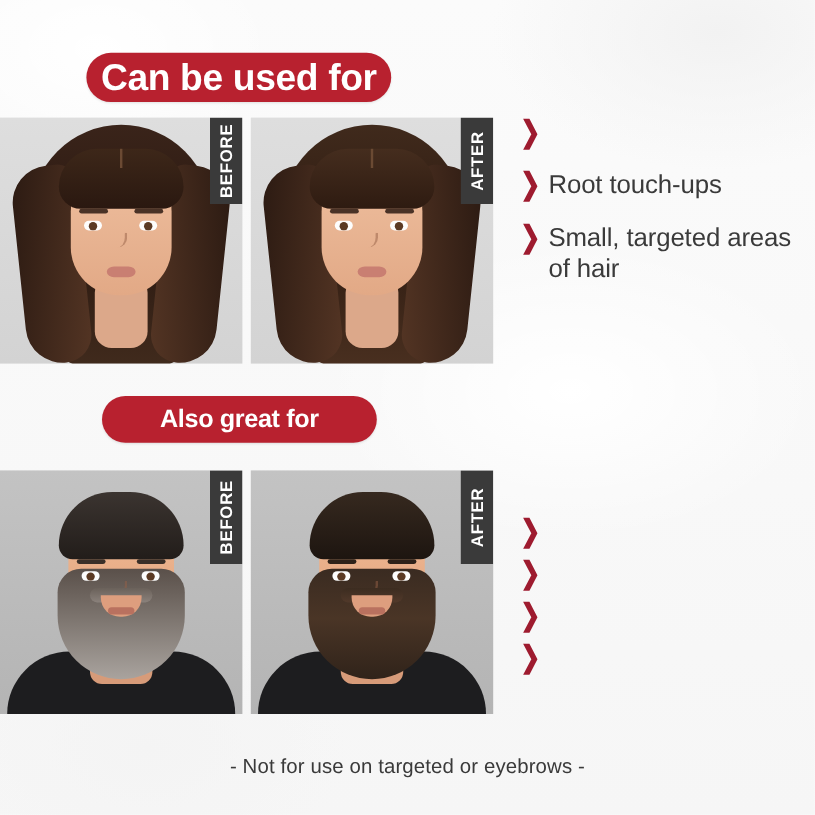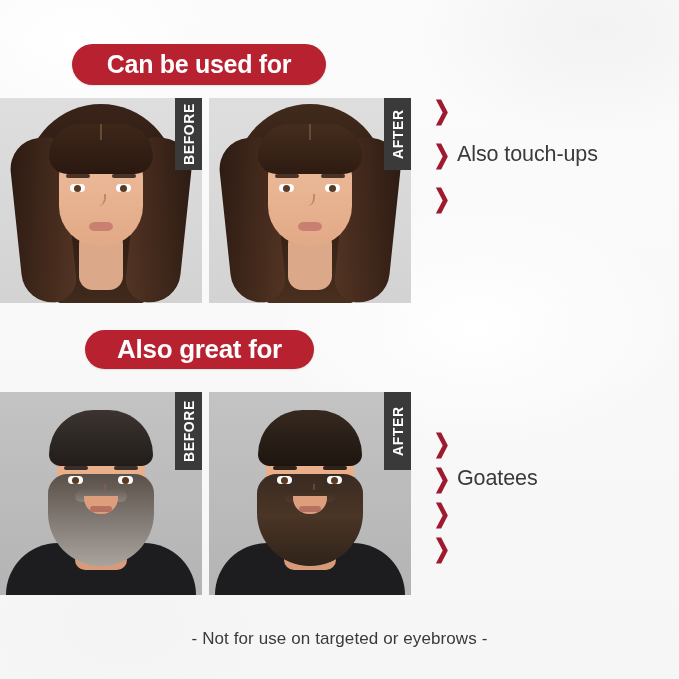--- a/index.html
+++ b/index.html
@@ -27,22 +27,22 @@
     position:absolute;
     background:#b8212f;
     border-radius:40px;
     color:#ffffff;
     display:flex; align-items:center; justify-content:center;
     font-weight:bold;
     letter-spacing:-0.3px;
     z-index:4;
     box-shadow:0 1px 2px rgba(0,0,0,0.10);
   }
-  #banner-1{ left:72px; top:44px; width:254px; height:41px; font-size:25px; }
-  #banner-2{ left:85px; top:330px; width:229px; height:39px; font-size:26px; }
+  #banner-1{ left:72px; top:44px; width:254px; height:41px; font-size:31px; }
+  #banner-2{ left:85px; top:330px; width:229px; height:39px; font-size:21px; }
 
   
   .photo-row{ position:absolute; left:0; display:flex; gap:7px; z-index:3; }
   #photo-row-women{ top:98px; width:411px; height:205px; }
   #photo-row-men{ top:392px; width:411px; height:203px; }
 
   .photo{
     position:relative;
     width:202px; height:100%;
     overflow:hidden;
@@ -235,24 +235,25 @@
     <div class="ba-tag right">AFTER</div>
   </div>
 </div>
 
 <div class="bullet-list" id="bullets-primary">
   <div class="bullet-item">
     <span class="chev">❯</span>
   </div>
   <div class="bullet-item">
     <span class="chev">❯</span>
-    <span class="bullet-text">Also touch-ups</span>
-  </div>
-  <div class="bullet-item">
-    <span class="chev">❯</span>
+    <span class="bullet-text">Root touch-ups</span>
+  </div>
+  <div class="bullet-item">
+    <span class="chev">❯</span>
+    <span class="bullet-text">Small, targeted areas of hair</span>
   </div>
 </div>
 
 <div class="banner" id="banner-2">Also great for</div>
 
 <div class="photo-row" id="photo-row-men">
 
   <div class="photo">
     <div class="face-wrap">
       <div class="m-shirt"></div>
@@ -291,21 +292,20 @@
     <div class="ba-tag right tall">AFTER</div>
   </div>
 </div>
 
 <div class="bullet-list" id="bullets-secondary">
   <div class="bullet-item">
     <span class="chev">❯</span>
   </div>
   <div class="bullet-item">
     <span class="chev">❯</span>
-    <span class="bullet-text">Goatees</span>
   </div>
   <div class="bullet-item">
     <span class="chev">❯</span>
   </div>
   <div class="bullet-item">
     <span class="chev">❯</span>
   </div>
 </div>
 
 <div id="footer-note">- Not for use on targeted or eyebrows -</div>

